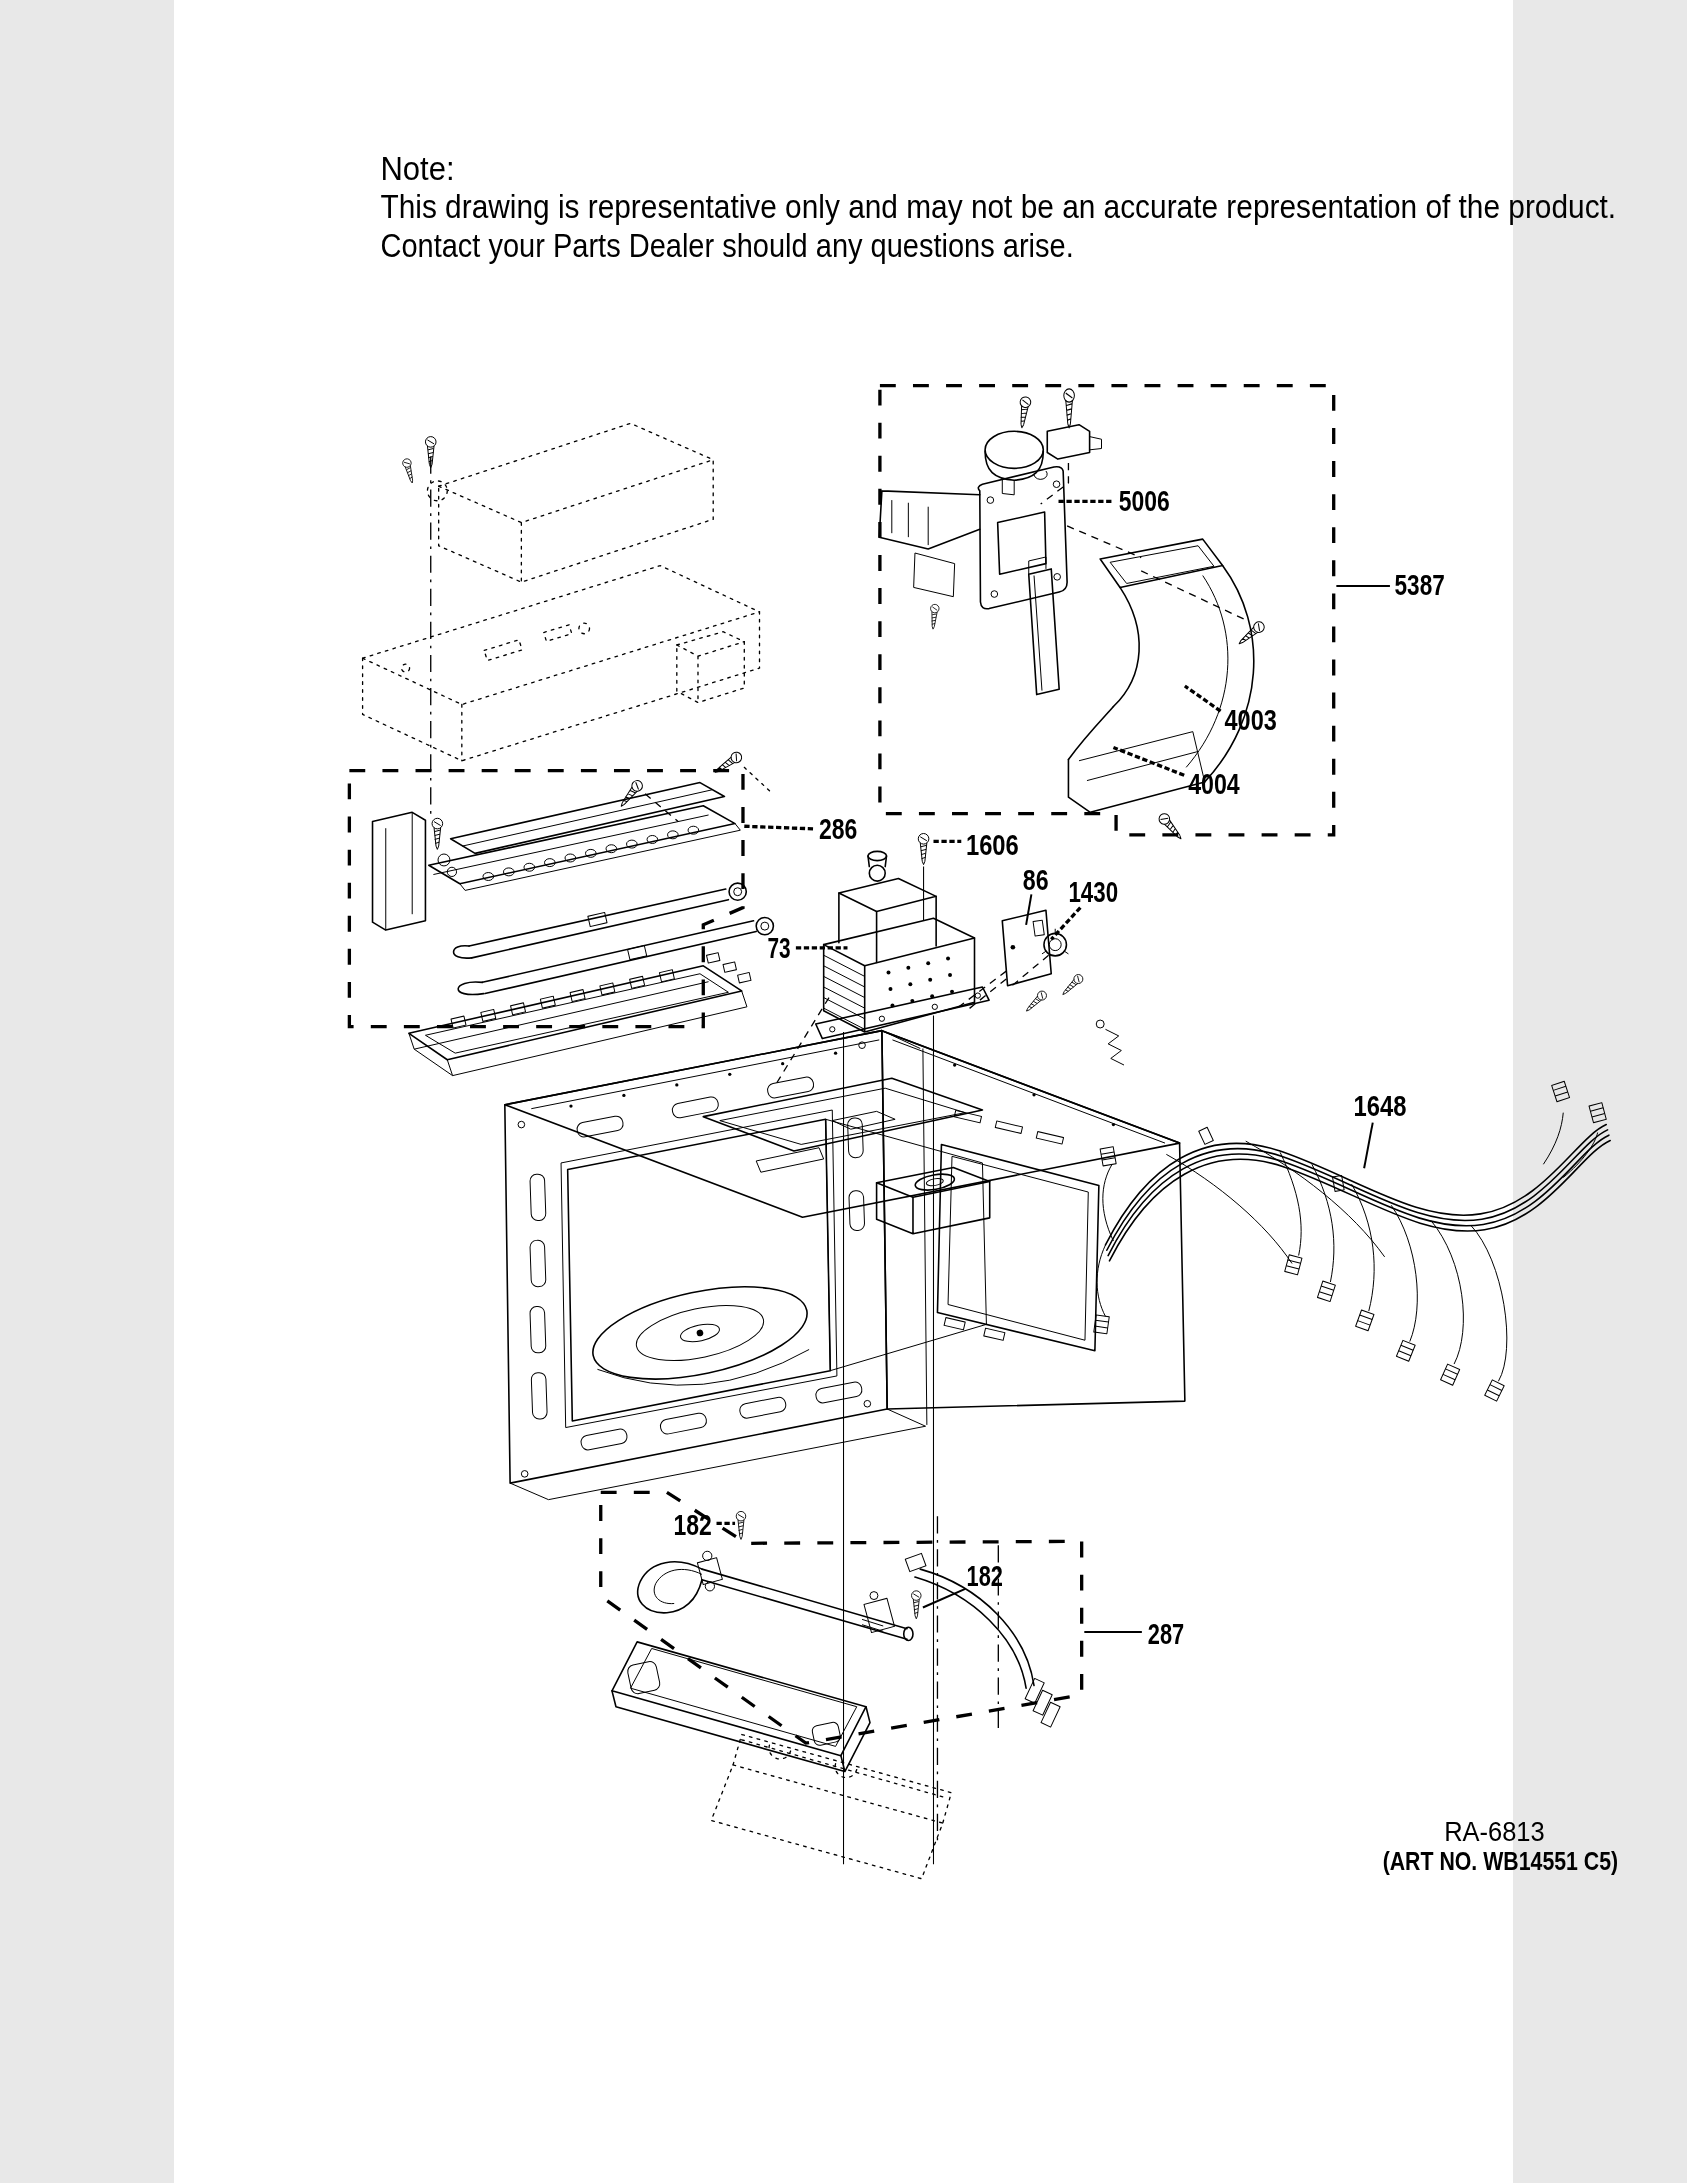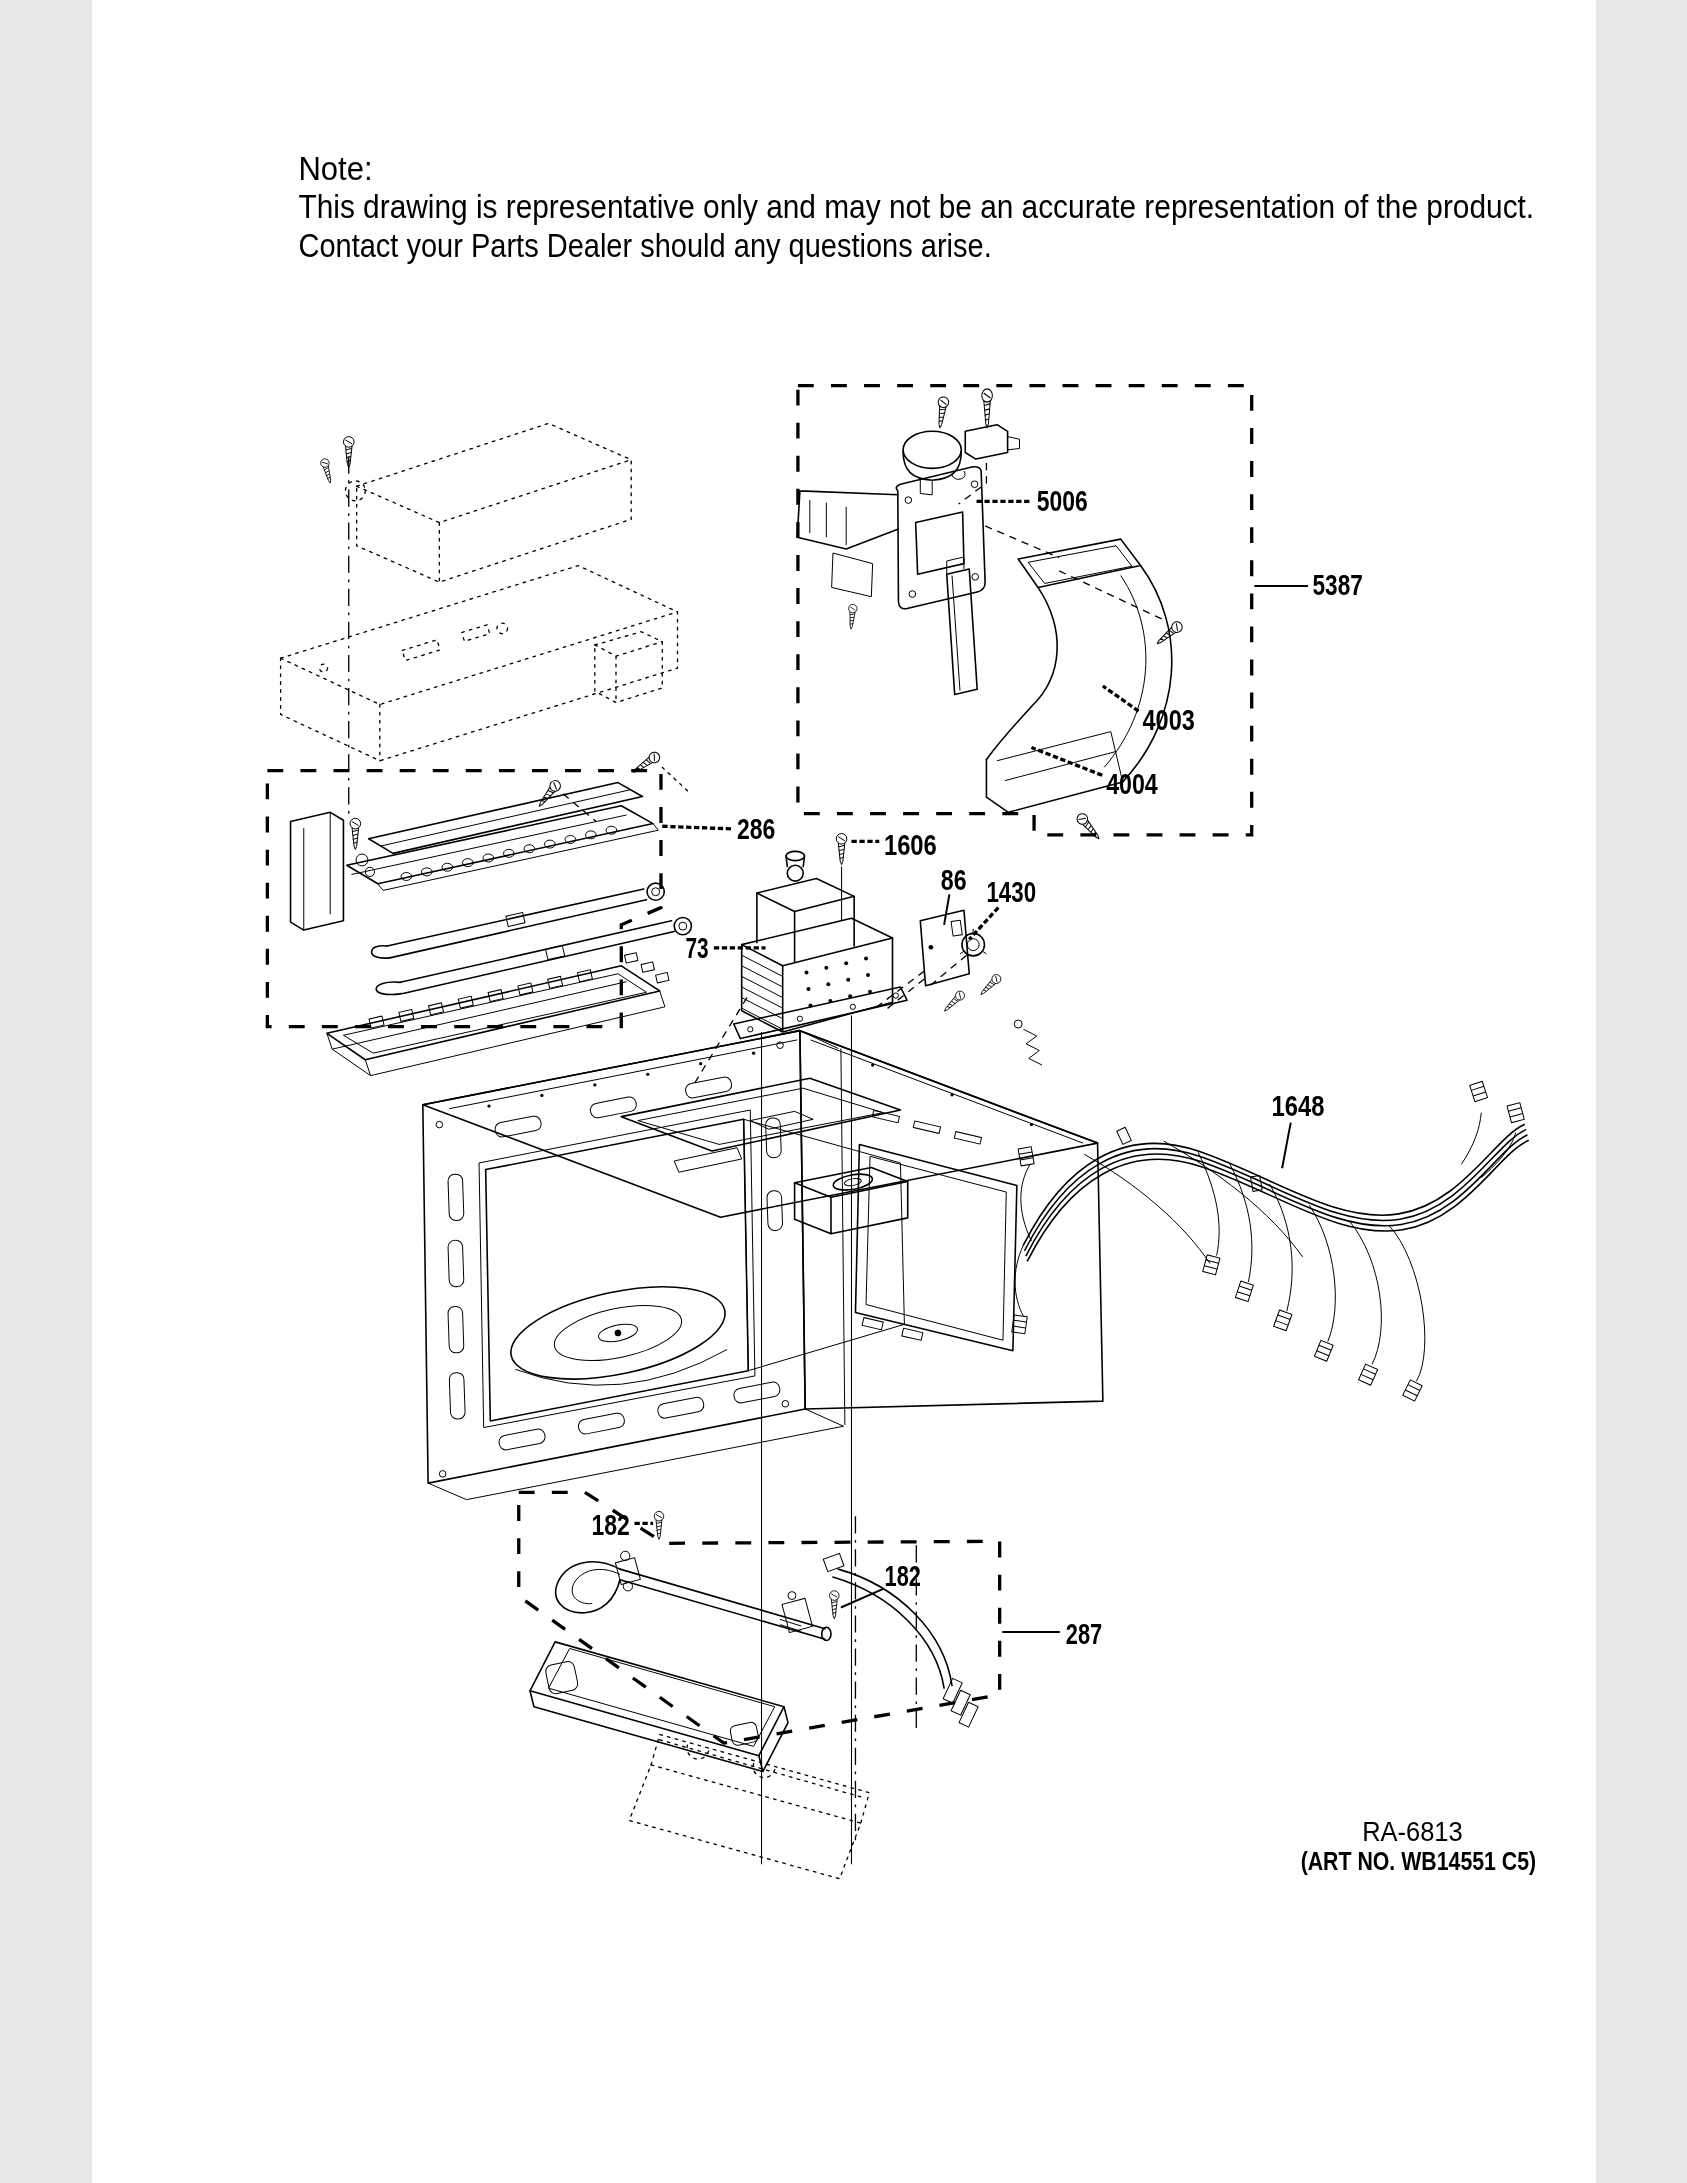--- a/index.html
+++ b/index.html
@@ -1,16 +1,16 @@
 <!DOCTYPE html>
 <html style="font-size:10.6px"><head>
 <meta charset="utf-8">
 <style>
   html,body{margin:0;padding:0;background:#e8e8e8;}
-  .page{position:relative;width:1504px;height:2183px;background:#ffffff;margin:0 auto;
+  .page{position:relative;width:1339px;height:2183px;background:#ffffff;margin:0 auto;
         font-family:"Liberation Sans", sans-serif;}
   svg{position:absolute;left:0;top:0;}
   svg text{fill:#000;}
   .note-text{font-size:50px;font-weight:400;}
   .callout{font-size:44px;font-weight:700;}
   .footer-reg{font-size:42px;font-weight:400;}
   .footer-bold{font-size:40px;font-weight:700;}
   .ln{stroke:#000;fill:none;stroke-width:2.4;stroke-linecap:round;stroke-linejoin:round;}
   .thin{stroke:#000;fill:none;stroke-width:1.5;stroke-linejoin:round;}
   .dashbox{stroke:#000;fill:none;stroke-width:5;stroke-dasharray:24 26;}

